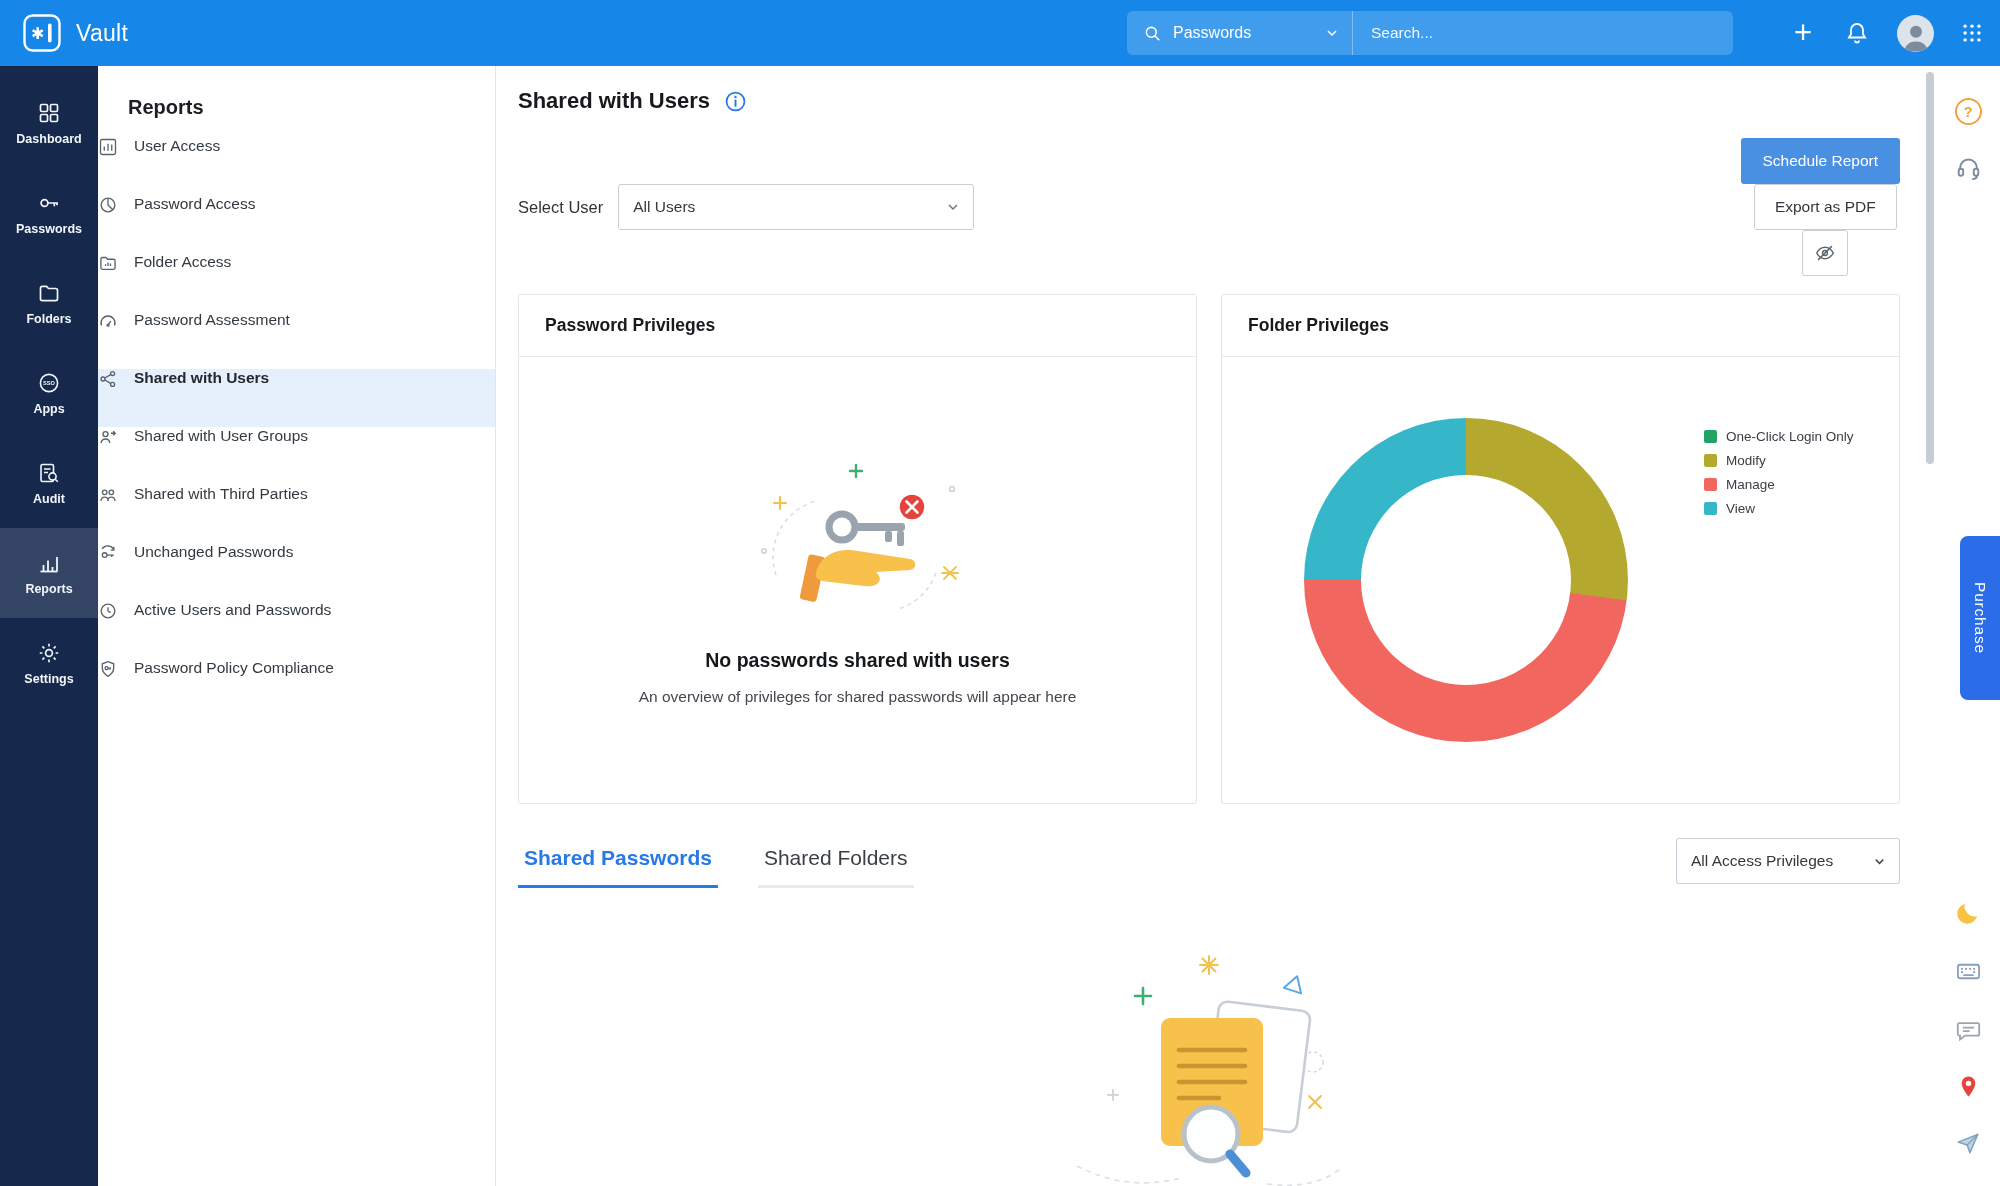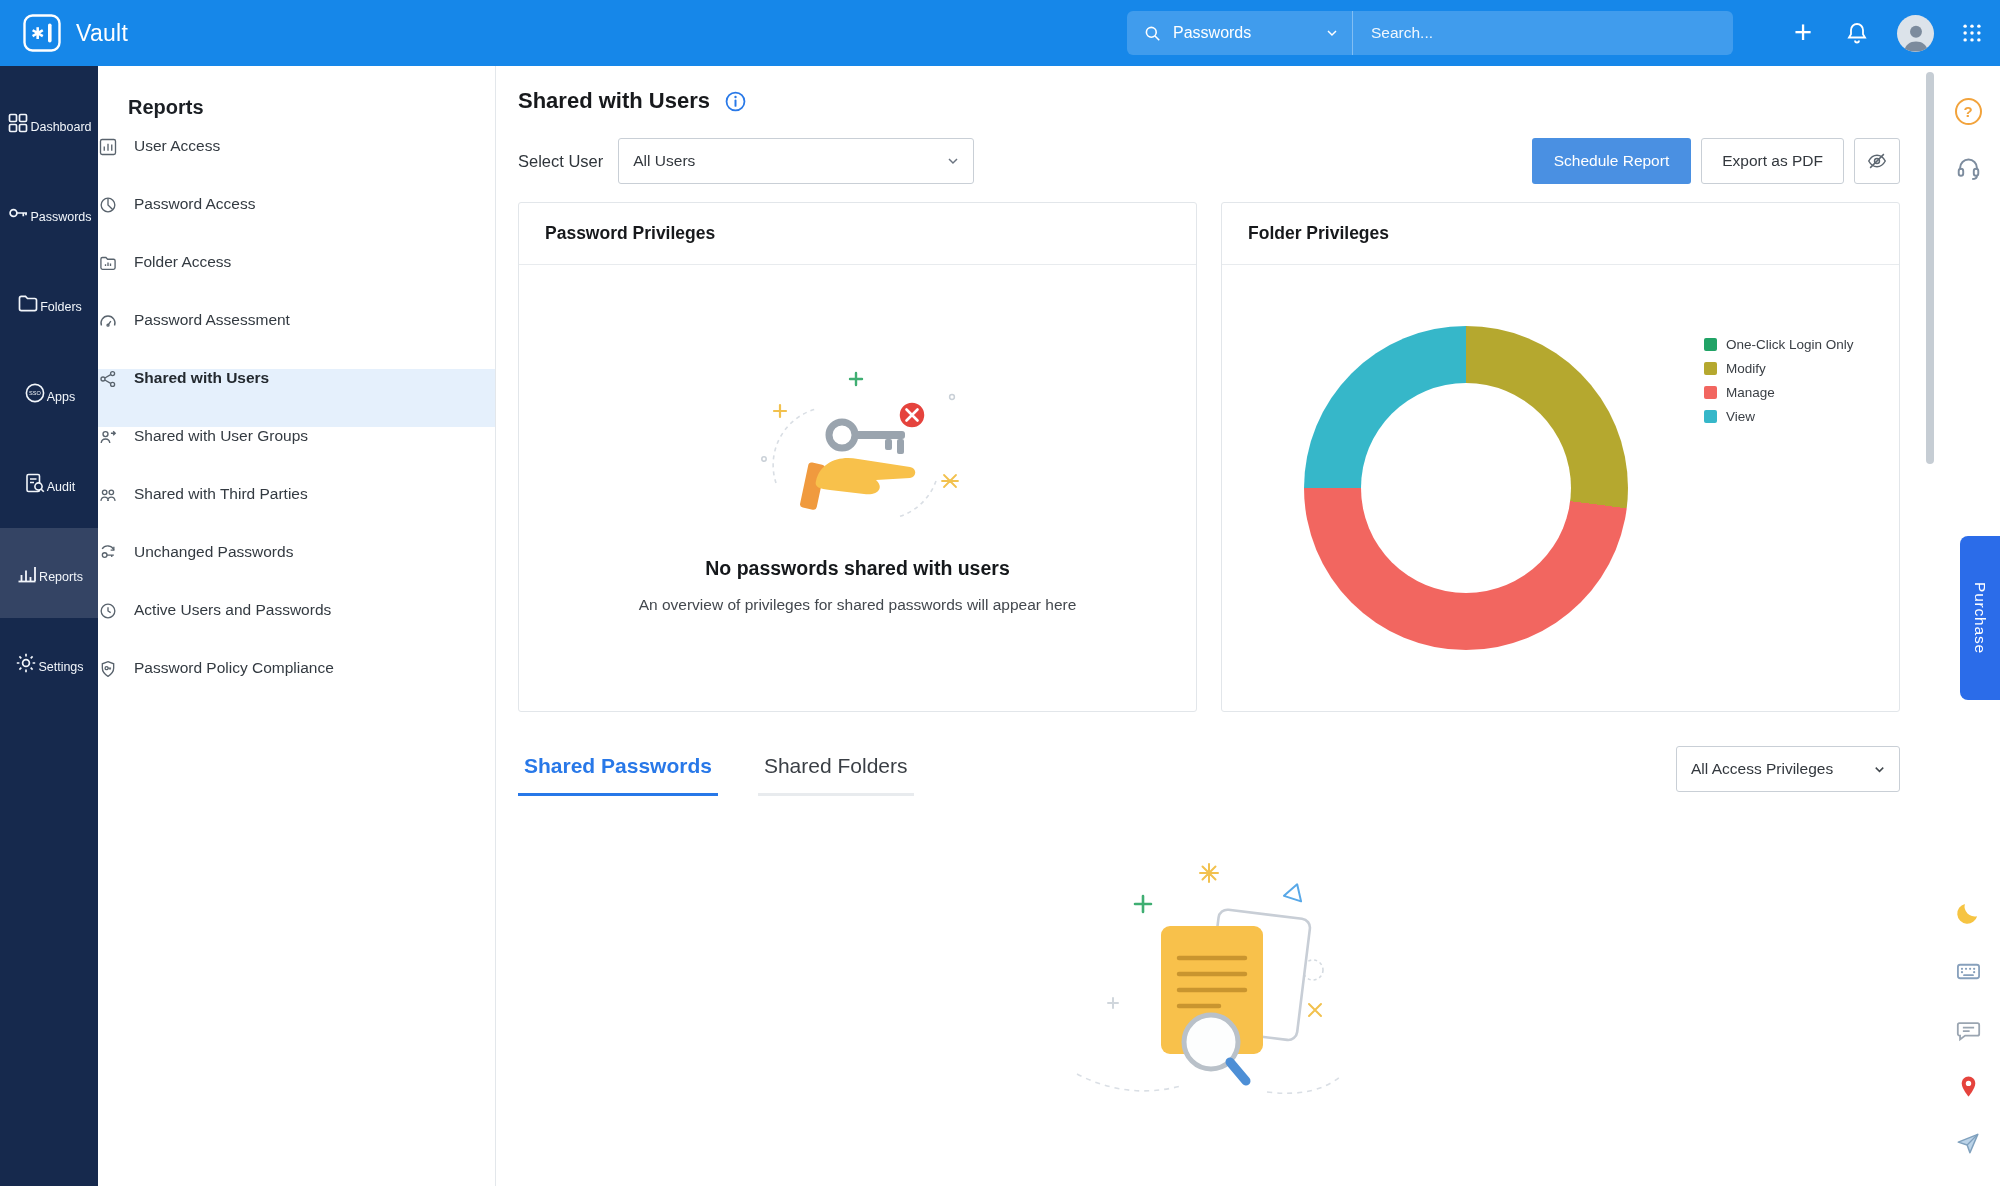--- a/index.html
+++ b/index.html
@@ -20,21 +20,21 @@
   .scope-label { color:#fff; font-size:16px; margin-left:11px; flex:1; }
   .search-input { flex:1; height:100%; background:transparent; border:none; outline:none; color:#fff; font-size:15.5px; padding:0 18px; font-family:inherit; }
   .search-input::placeholder { color:rgba(255,255,255,.92); }
   .tb-icon { width:28px; height:28px; display:flex; align-items:center; justify-content:center; margin-right:26px; cursor:pointer; }
   .plus-glyph { color:#fff; font-size:31px; font-weight:300; line-height:26px; }
   .avatar { width:37px; height:37px; border-radius:50%; background:#DCE3EA; overflow:hidden; display:flex; align-items:flex-end; justify-content:center; margin-right:24px; cursor:pointer; flex:none; }
   .grid-wrap { margin-right:14px; }
 
   
   .leftnav { position:absolute; left:0; top:66px; width:98px; height:1120px; background:#16294D; padding-top:12px; display:flex; flex-direction:column; }
-  .nav-item { height:90px; display:flex; flex-direction:row; align-items:center; justify-content:center; cursor:pointer; color:#EAF1FA; }
+  .nav-item { height:90px; display:flex; flex-direction:column; align-items:center; justify-content:center; cursor:pointer; color:#EAF1FA;font-weight:bold; }
   .nav-item.active { background:rgba(255,255,255,.13); }
   .nav-ic { width:24px; height:24px; color:#F2F6FB; }
   .nav-label { font-size:12.5px; margin-top:7px; color:#F2F6FB; }
 
   
   .reports-panel { position:absolute; left:98px; top:66px; width:398px; height:1120px; background:#fff; border-right:1px solid #E3E7EB; }
   .rp-title { font-size:20px; font-weight:700; color:#1B1F24; padding:30px 0 18px 30px; }
   .rp-item { height:58px; display:flex; align-items:flex-start; cursor:pointer; color:#333A41; font-size:15.5px; }
   .rp-item.active { background:#E5F0FC; font-weight:700; color:#23292F; }
   .ricon { width:20px; height:20px; margin-right:16px; color:#59636D; flex:none; }
@@ -42,21 +42,21 @@
   
   .main { position:absolute; left:497px; top:66px; width:1427px; height:1120px; background:#fff; padding:0 24px 0 21px; }
   .title-row { margin-top:22px; display:flex; align-items:center; }
   .page-title { font-size:22px; font-weight:700; color:#17191C; }
   .info-btn { width:25px; height:25px; margin-left:13px; cursor:pointer; }
   .controls-row { margin-top:24px; display:flex; align-items:center; }
   .select-user-label { font-size:16.5px; color:#2F353B; }
   .select-box { height:46px; border:1px solid #C9CFD6; border-radius:3px; display:flex; align-items:center; justify-content:space-between; padding:0 12px 0 14px; cursor:pointer; background:#fff; }
   .select-user { width:356px; margin-left:15px; }
   .select-value { font-size:15.5px; color:#33383E; }
-  .btns { margin-left:auto; display:flex; align-items:center; }
+  .btns { margin-left:auto; display:flex; align-items:center;flex-direction:column; }
   .btn-primary { height:46px; padding:0 22px; background:#4A90E2; color:#fff; font-size:15.5px; border:none; border-radius:3px; cursor:pointer; font-family:inherit; }
   .btn-secondary { height:46px; padding:0 20px; background:#fff; color:#33383E; font-size:15.5px; border:1px solid #C9CFD6; border-radius:3px; margin-left:10px; cursor:pointer; font-family:inherit; }
   .btn-icon { width:46px; height:46px; border:1px solid #C9CFD6; border-radius:3px; background:#fff; margin-left:10px; display:flex; align-items:center; justify-content:center; cursor:pointer; }
 
   .cards-row { margin-top:18px; display:flex; gap:24px; }
   .card { flex:1; height:510px; border:1px solid #E2E6EA; border-radius:3px; background:#fff; }
   .card-header { height:62px; display:flex; align-items:center; padding:0 26px; border-bottom:1px solid #E8EBEE; }
   .card-title { font-size:17.5px; font-weight:700; color:#17191C; }
   .card-body { height:446px; position:relative; }
   .empty-center { display:flex; flex-direction:column; align-items:center; justify-content:center; height:100%; }

